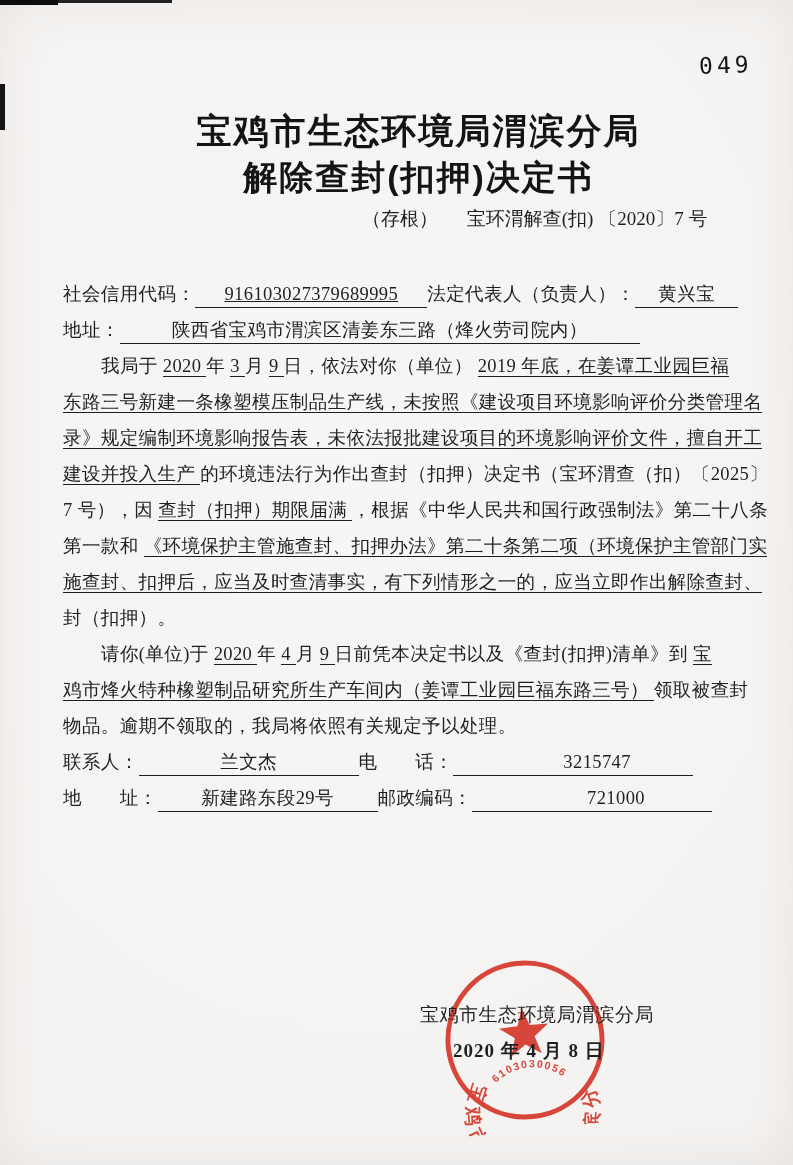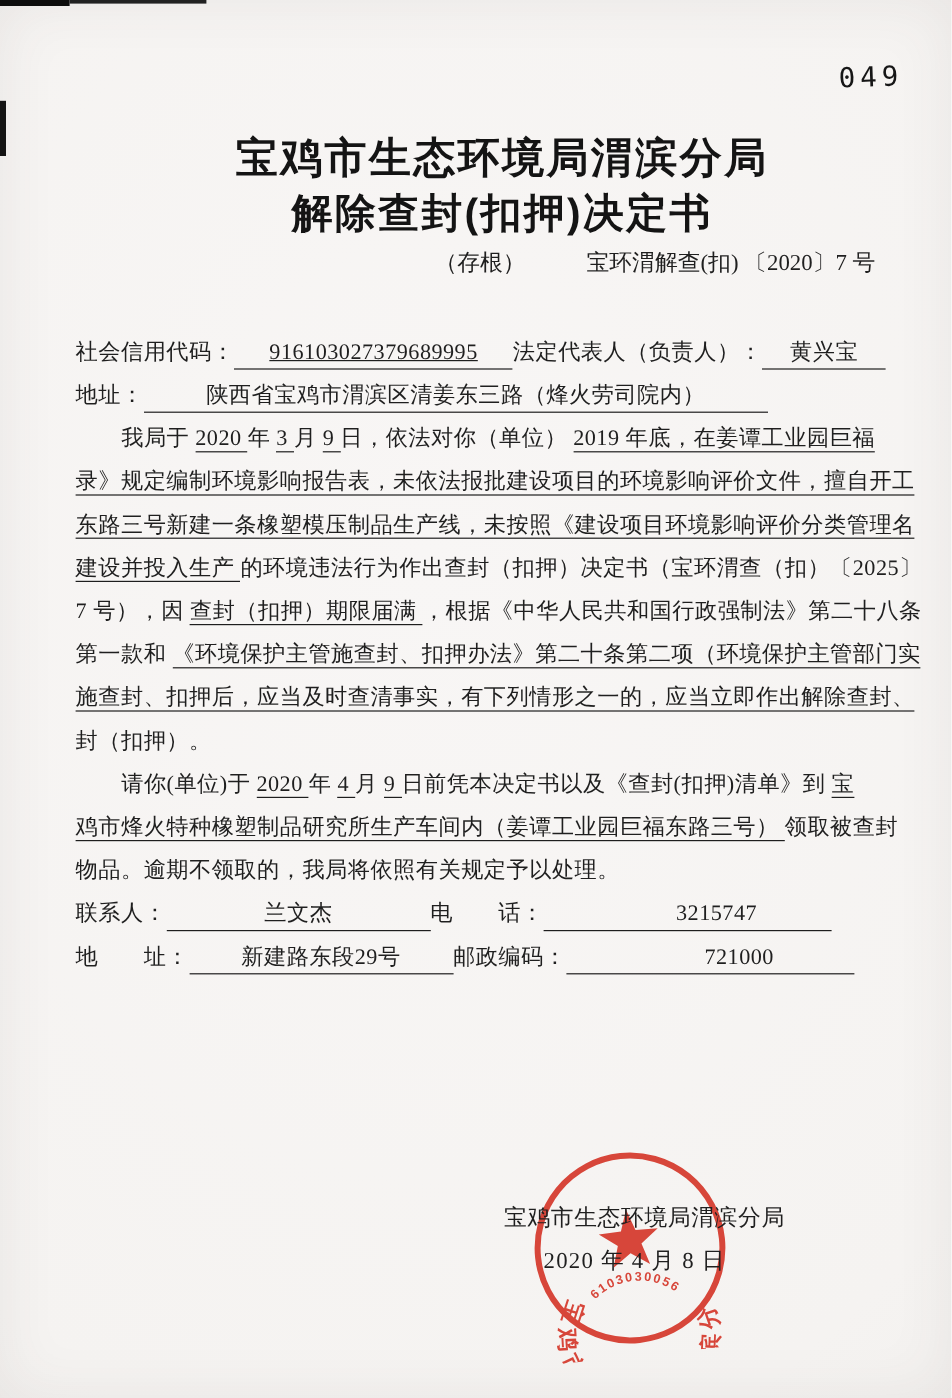--- a/index.html
+++ b/index.html
@@ -25,21 +25,21 @@
   
   .t1,.t2{
     position:absolute;left:0;width:100%;text-align:center;
     transform:translateX(22px);
     font-family:"Liberation Sans", sans-serif;
     font-weight:700;color:#141414;letter-spacing:2px;
   }
   .t1{top:108px;font-size:35px;}
   .t2{top:155px;font-size:34px;}
   .subtitle{position:absolute;top:206px;left:362px;font-size:19px;white-space:nowrap;}
-  .subtitle .docno{margin-left:46px;}
+  .subtitle .docno{margin-left:24px;}
   
   .content{
     position:absolute;left:63px;top:276px;width:680px;
     font-size:18.5px;letter-spacing:.4px;
   }
   .line{height:36px;line-height:36px;white-space:nowrap;}
   .indent{padding-left:38px;}
   .bold{font-weight:700;}
   .u{border-bottom:1.5px solid #1e1e1e;}
   .fill{
@@ -48,21 +48,21 @@
     line-height:25px;vertical-align:baseline;
     box-sizing:border-box;
   }
   .w-code{width:232px;text-decoration:underline;}
   .w-rep{width:103px;}
   .w-addr{width:520px;}
   .w-name{width:220px;text-align:center;}
   .w-tail{width:240px;text-align:center;padding-left:48px;}
   
   .sig-org{position:absolute;left:420px;top:1002px;font-size:19px;z-index:3;letter-spacing:.5px;}
-  .sig-date{position:absolute;left:453px;top:1038px;font-size:19px;z-index:3;letter-spacing:1px;}
+  .sig-date{position:absolute;left:453px;top:1038px;font-size:19px;z-index:3;letter-spacing:1px;font-weight:bold;}
   .seal{
     position:absolute;left:435px;top:950px;width:180px;height:180px;
     z-index:2;transform:rotate(-6deg);opacity:.92;
   }
   .seal text{font-family:"Liberation Sans", sans-serif;font-weight:700;}
   .seal .ring-text{font-size:19px;letter-spacing:6px;}
   .seal .code-text{font-size:10.5px;letter-spacing:1.6px;}
 </style>
 </head>
 <body>
@@ -86,22 +86,22 @@
   <div class="content">
     <div class="line">
       <span>社会信用代码：</span><span class="fill w-code">916103027379689995</span><span>法定代表人（负责人）：</span><span class="fill w-rep">黄兴宝</span>
     </div>
     <div class="line">
       <span>地址：</span><span class="fill w-addr">陕西省宝鸡市渭滨区清姜东三路（烽火劳司院内）</span>
     </div>
 
     <div>
         <div class="line indent"><span>我局于 </span><span class="u"> 2020 </span><span> 年 </span><span class="u"> 3 </span><span> 月 </span><span class="u"> 9 </span><span> 日，依法对你（单位） </span><span class="u"> 2019 年底，在姜谭工业园巨福</span></div>
+        <div class="line"><span class="u">东路三号新建一条橡塑模压制品生产线，未按照《建设项目环境影响评价分类管理名</span></div>
         <div class="line"><span class="u">录》规定编制环境影响报告表，未依法报批建设项目的环境影响评价文件，擅自开工</span></div>
-        <div class="line"><span class="u">东路三号新建一条橡塑模压制品生产线，未按照《建设项目环境影响评价分类管理名</span></div>
         <div class="line"><span class="u">建设并投入生产 </span><span> 的环境违法行为作出查封（扣押）决定书（宝环渭查（扣）〔2025〕</span></div>
         <div class="line"><span>7 号），因 </span><span class="u"> 查封（扣押）期限届满 </span><span> ，根据《中华人民共和国行政强制法》第二十八条</span></div>
         <div class="line"><span>第一款和 </span><span class="u">《环境保护主管施查封、扣押办法》第二十条第二项（环境保护主管部门实</span></div>
         <div class="line"><span class="u">施查封、扣押后，应当及时查清事实，有下列情形之一的，应当立即作出解除查封、</span></div>
         <div class="line"><span>封（扣押）。</span></div>
         <div class="line indent"><span>请你(单位)于 </span><span class="u"> 2020 </span><span> 年 </span><span class="u"> 4 </span><span> 月 </span><span class="u"> 9 </span><span> 日前凭本决定书以及《查封(扣押)清单》到 </span><span class="u"> 宝</span></div>
         <div class="line"><span class="u">鸡市烽火特种橡塑制品研究所生产车间内（姜谭工业园巨福东路三号） </span><span> 领取被查封</span></div>
         <div class="line"><span>物品。逾期不领取的，我局将依照有关规定予以处理。</span></div>
       </div>
 

